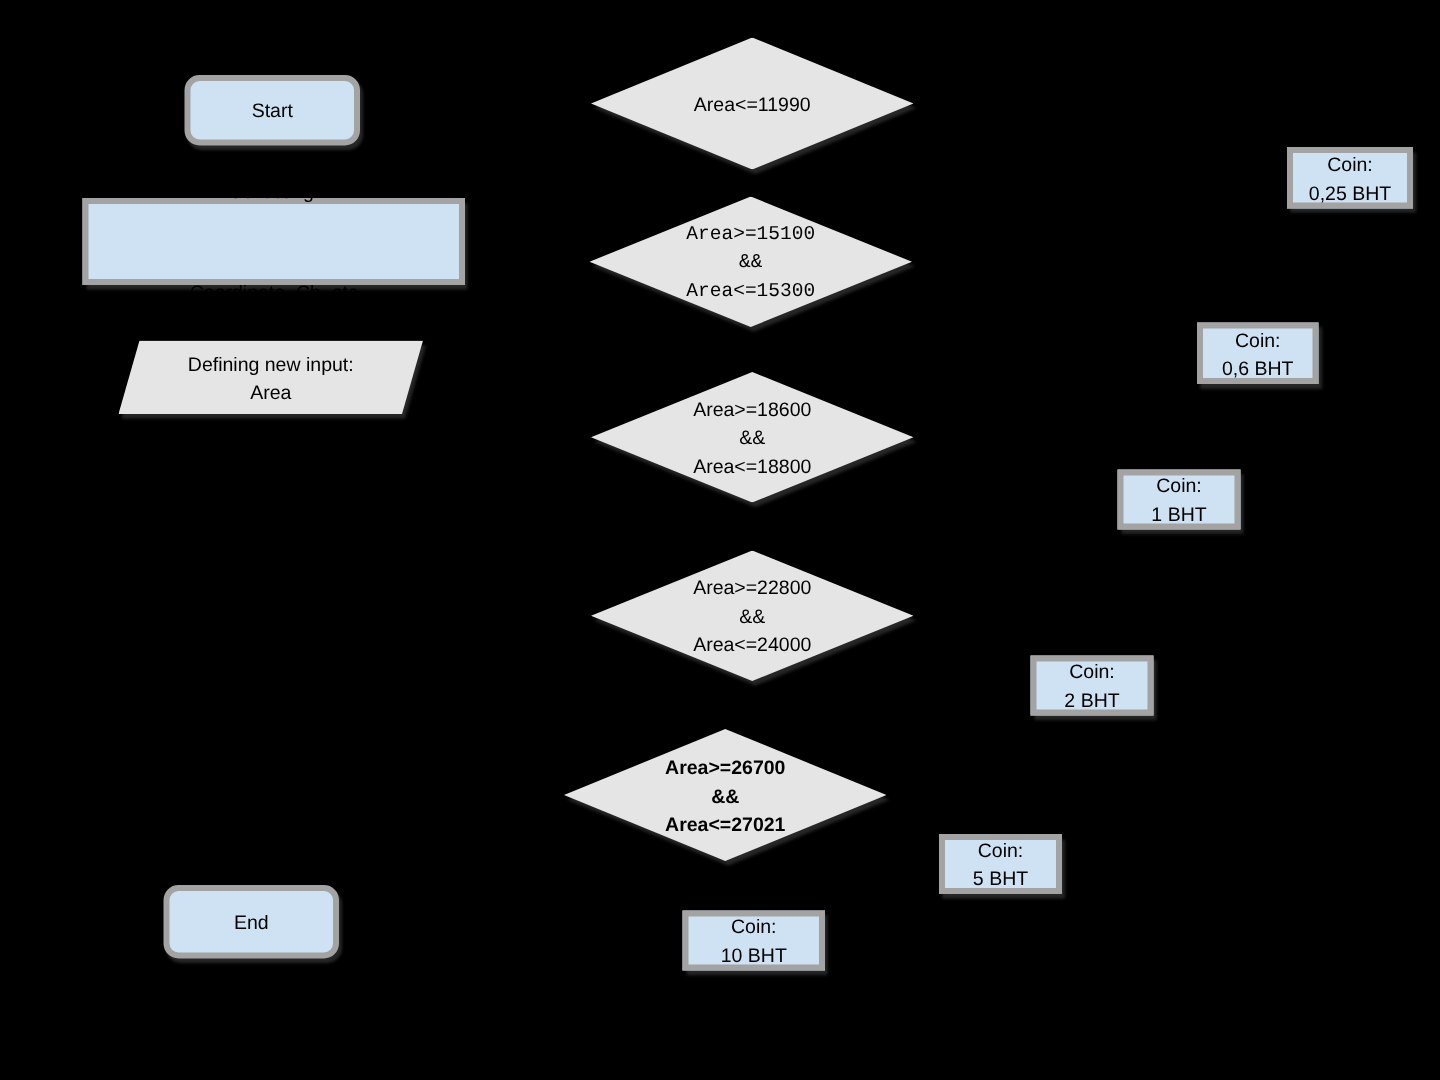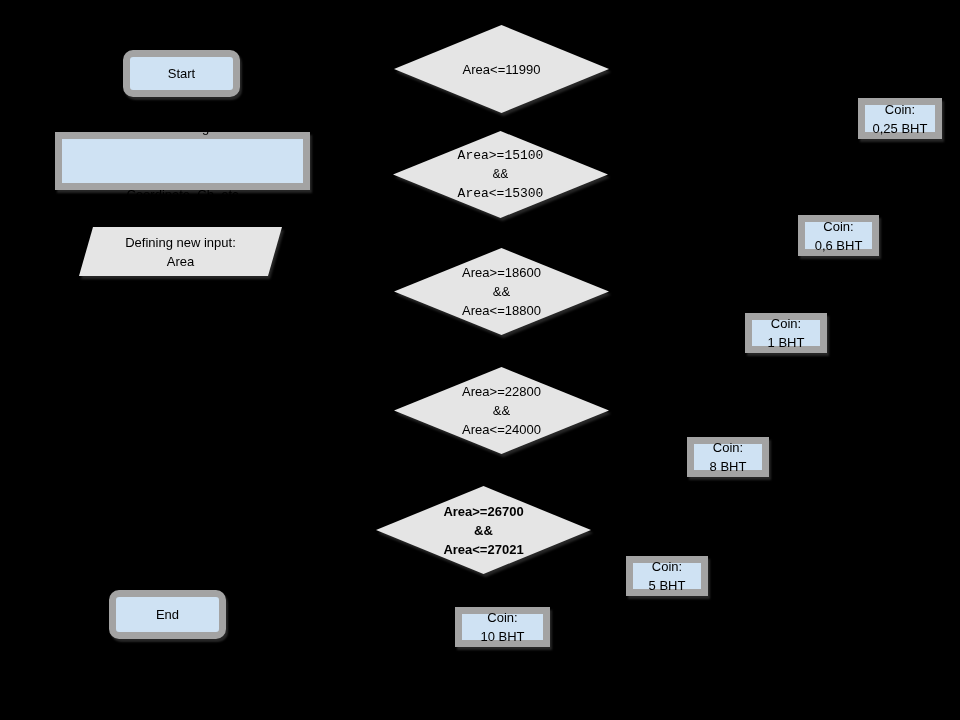--- a/index.html
+++ b/index.html
@@ -21,21 +21,21 @@
     background: #cfe2f3;
     color: #000000;
     font-size: 13px;
     line-height: 19px;
     display: flex;
     flex-direction: column;
     align-items: center;
     justify-content: center;
     text-align: center;
     box-sizing: border-box;
-    border: 7px solid #a3a3a3;
+    border: 4px solid #a3a3a3;
     box-shadow: 2px 3px 2px rgba(110,110,110,0.35);
   }
   .terminator { border-radius: 10px; }
   .shape-wrap {
     position: absolute;
     filter: drop-shadow(2px 3px 1px rgba(110,110,110,0.35));
   }
   .shape-wrap .inner {
     width: 100%;
     height: 100%;
@@ -145,21 +145,21 @@
     <span class="line">0,6 BHT</span>
   </div>
 
   <div id="coin-2" class="node">
     <span class="line">Coin:</span>
     <span class="line">1 BHT</span>
   </div>
 
   <div id="coin-3" class="node">
     <span class="line">Coin:</span>
-    <span class="line">8 BHT</span>
+    <span class="line">2 BHT</span>
   </div>
 
   <div id="coin-4" class="node">
     <span class="line">Coin:</span>
     <span class="line">5 BHT</span>
   </div>
 
   <div id="coin-5" class="node">
     <span class="line">Coin:</span>
     <span class="line">10 BHT</span>

